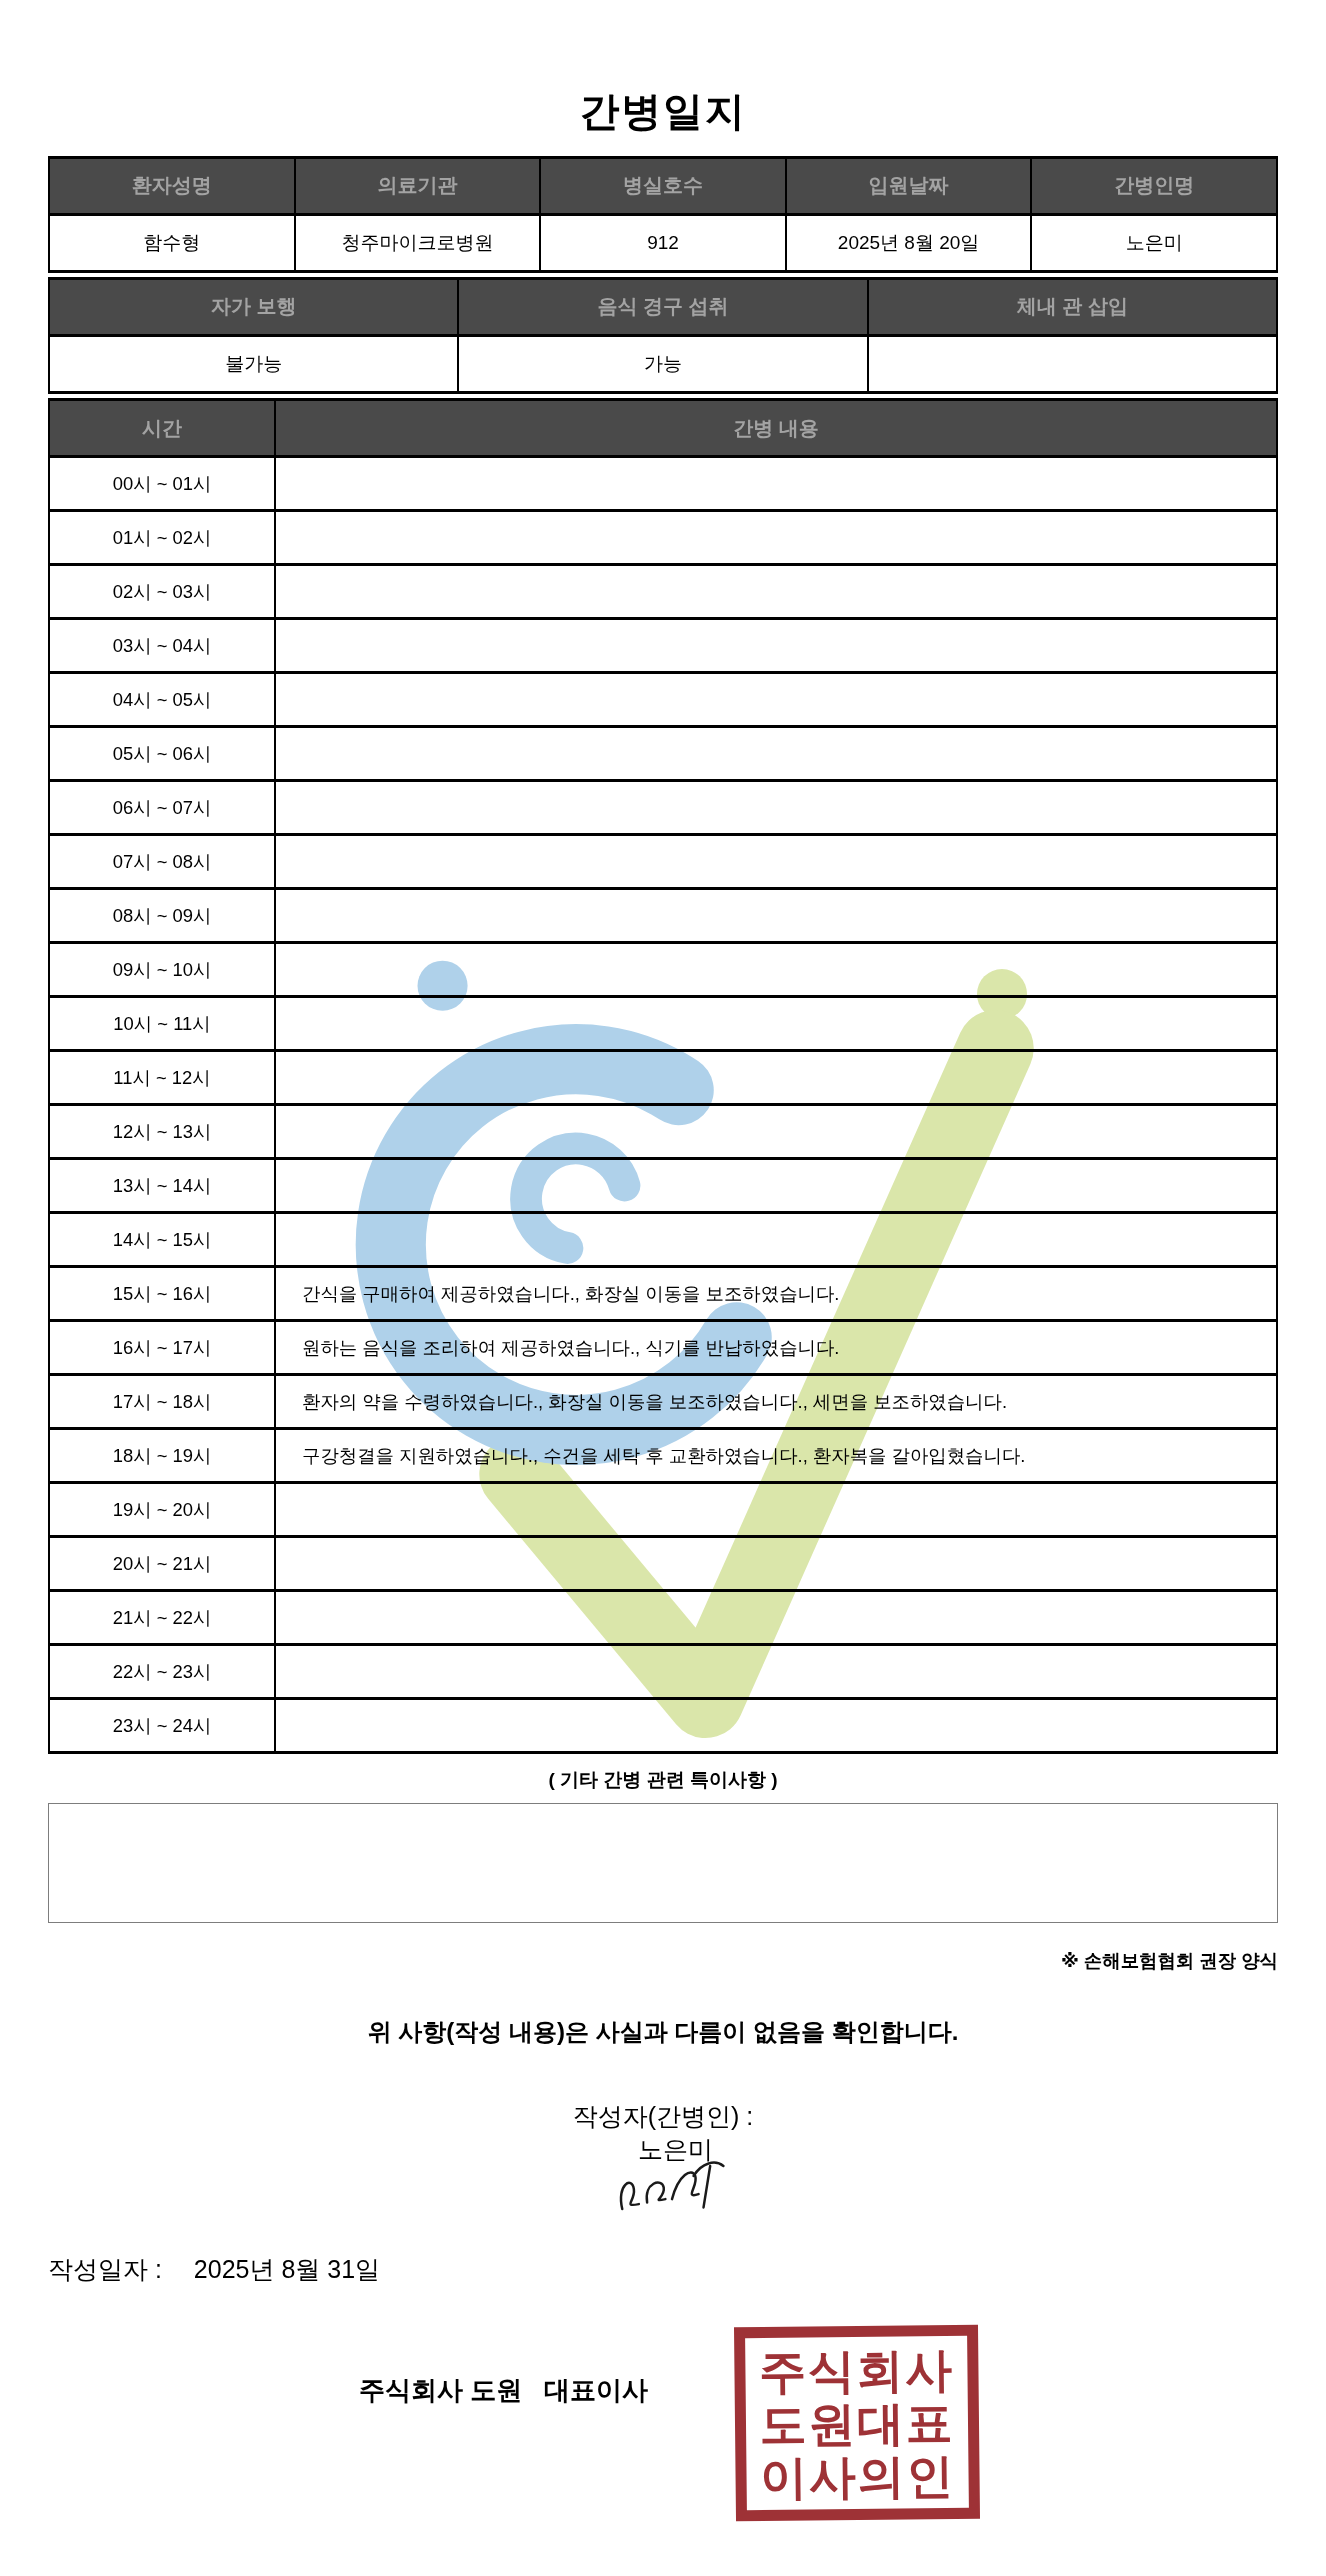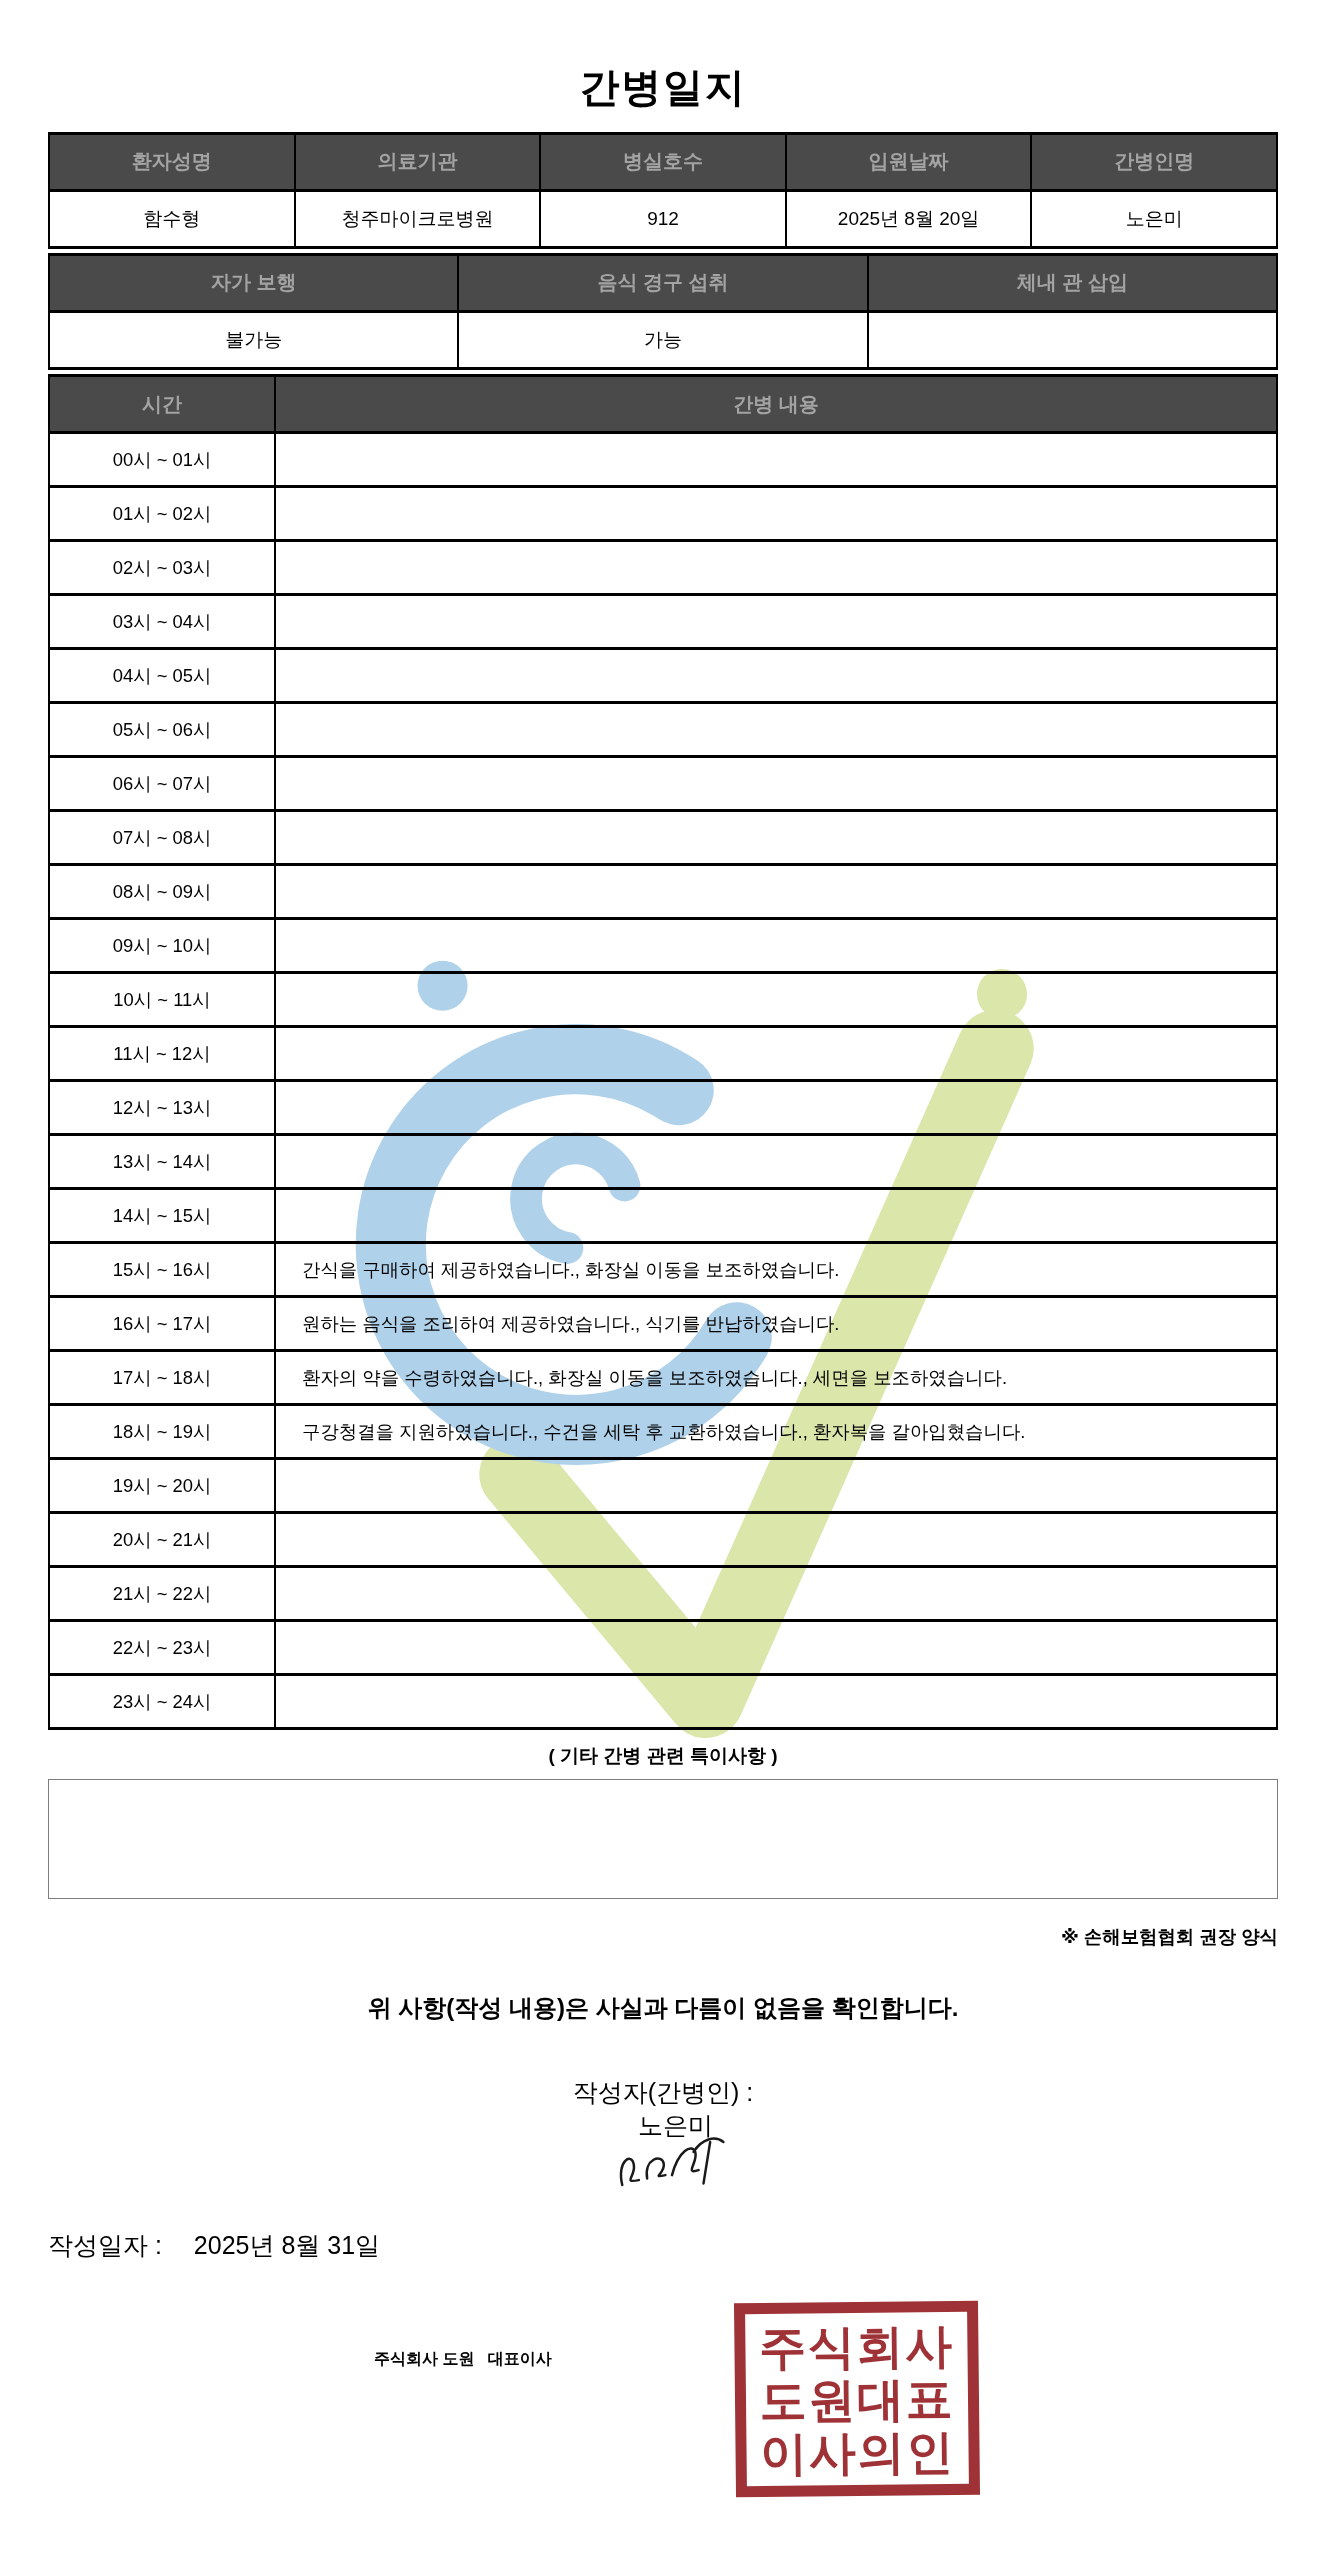--- a/index.html
+++ b/index.html
@@ -1,20 +1,20 @@
 <!DOCTYPE html>
 <html style="font-size:13.4px"><head>
 <meta charset="utf-8">
 <style>
   html,body{margin:0;padding:0;background:#fff;}
   body{width:1326px;height:2576px;font-family:"Liberation Sans","DejaVu Sans",sans-serif;color:#000;}
   .page{position:relative;width:1326px;height:2576px;overflow:hidden;background:#fff;}
   .watermark{position:absolute;left:0;top:0;z-index:0;pointer-events:none;}
   .content{position:relative;z-index:1;padding:0 48px;}
-  .title{margin:0;padding-top:60px;text-align:center;font-size:40px;font-weight:900;letter-spacing:1.7px;}
+  .title{margin:0;padding-top:84px;text-align:center;font-size:40px;font-weight:900;letter-spacing:1.7px;}
   .meta-row{margin-top:74px;display:flex;justify-content:space-between;align-items:flex-end;font-size:19px;font-weight:500;}
   .meta-left .val{margin-left:13.4px;}
   .meta-right{font-weight:500;}
   table.tbl{width:100%;border-collapse:collapse;table-layout:fixed;}
   table.t5{margin-top:16.7px;}
   table.t3{margin-top:4.2px;}
   table.care{margin-top:4.2px;}
   .tbl th,.tbl td{border:2.5px solid #000;border-top-width:3.3px;border-bottom-width:3.3px;text-align:center;vertical-align:middle;background:transparent;}
   .tbl th{background:#4a4a4a;color:#a3a3a3;font-weight:700;font-size:20px;height:52px;}
   .t5 td,.t3 td{font-size:19px;font-weight:400;height:52px;}
@@ -24,21 +24,21 @@
   .notes-heading{margin-top:13.4px;text-align:center;font-size:19px;font-weight:700;}
   .notes-box{margin-top:10px;height:120px;border:1.7px solid #7d7d7d;background:transparent;font-size:18.4px;padding:6.7px;box-sizing:border-box;}
   .form-note{margin-top:25px;text-align:right;font-size:18.4px;font-weight:600;}
   .confirmation{margin-top:43px;text-align:center;font-size:24px;font-weight:800;}
   .writer-row{margin-top:52px;display:flex;align-items:center;font-size:25px;font-weight:400;flex-direction:column;}
   .writer-row .val{margin-left:25px;}
   .signature{margin-left:22px;transform:translateY(-10px);}
   .date-row{margin-top:18.4px;font-size:25px;font-weight:400;}
   .date-row .val{margin-left:25px;}
   .company-row{position:relative;margin-top:40px;height:214px;}
-  .company{position:absolute;left:326px;top:47px;font-size:16px;font-weight:800;white-space:pre;text-align:right;}
+  .company{position:absolute;left:311px;top:47px;font-size:26px;font-weight:800;white-space:pre;text-align:right;}
   .stamp{position:absolute;left:687px;top:0;width:244px;height:194px;box-sizing:border-box;border:11px solid #9e3236;display:flex;flex-direction:column;justify-content:center;align-items:center;color:#9e3236;font-weight:900;font-size:47px;line-height:53px;letter-spacing:1.7px;text-align:center;transform:rotate(-0.6deg);}
 </style>
 </head>
 <body>
 
 <div class="page">
 
   <svg class="watermark" width="1326" height="2576" viewBox="0 0 1588 3084">
     <g opacity="0.95">
       <circle cx="1200" cy="1190" r="30" fill="#d9e5a6"></circle>

